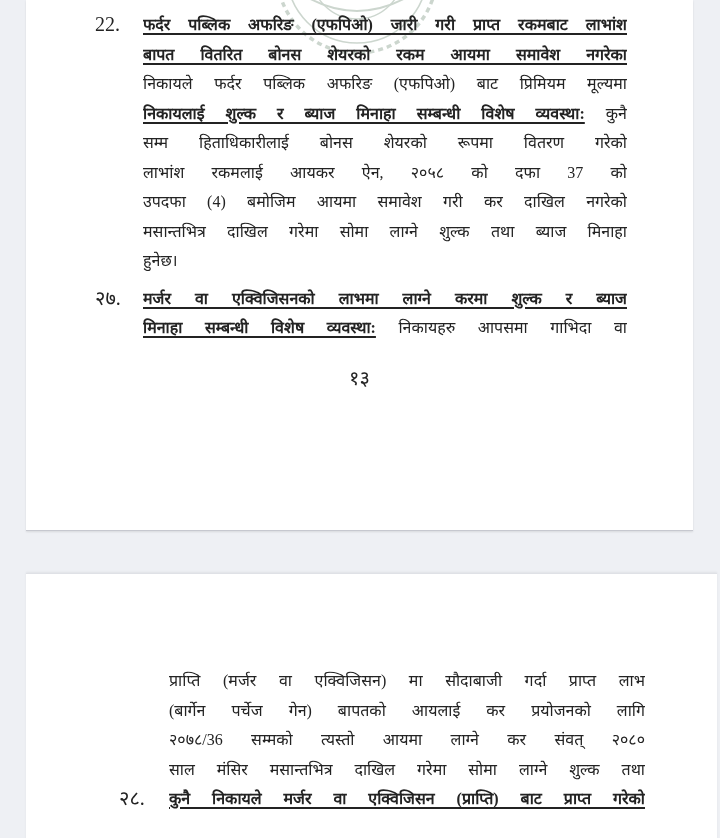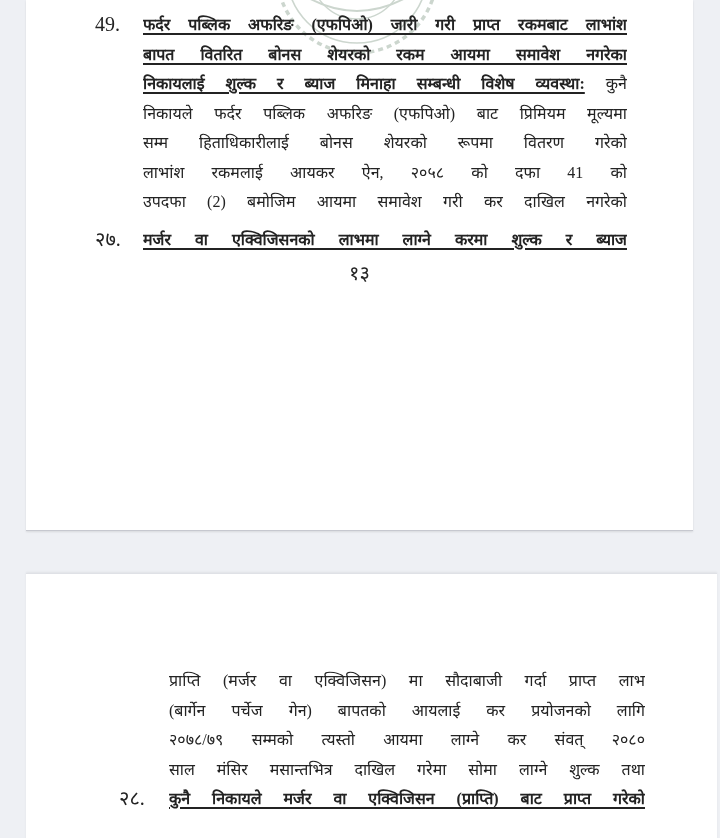--- a/index.html
+++ b/index.html
@@ -36,21 +36,21 @@
     text-rendering:optimizeLegibility;
   }
   .line.last{text-align-last:left;}
   .hd{
     font-weight:bold;
     text-decoration:underline;
     text-decoration-thickness:2px;
     text-underline-offset:3px;
   }
   .pageno{
-    margin-top:4px;
+    margin-top:20px;
     text-align:center;
     font-size:20px;color:#232323;line-height:30px;
   }
   .p2wrap{padding:92px 72px 0 119px;}
   .cutoff{position:relative;}
   .cutoff .num{left:-50px;}
 
   .watermark{
     position:absolute;
     left:244px;top:-114px;
@@ -65,43 +65,46 @@
 <div class="page" id="page1">
 
   <svg class="watermark" viewBox="0 0 174 174">
     <circle cx="87" cy="87" r="80" fill="none" stroke="#7b9480" stroke-width="3.5" stroke-dasharray="5 4"></circle>
     <circle cx="87" cy="87" r="70" fill="none" stroke="#7b9480" stroke-width="1.6"></circle>
     <circle cx="87" cy="87" r="46" fill="none" stroke="#7b9480" stroke-width="1.4"></circle>
     <path d="M 35 110 Q 87 140 139 110" fill="none" stroke="#7b9480" stroke-width="2"></path>
   </svg>
 
   <div class="item" id="item26">
-    <span class="num">49.</span>
+    <span class="num">22.</span>
     <div class="line"><span class="hd">फर्दर पब्लिक अफरिङ (एफपिओ) जारी गरी प्राप्त रकमबाट लाभांश</span><span></span></div>
     <div class="line"><span class="hd">बापत वितरित बोनस शेयरको रकम आयमा समावेश नगरेका</span><span></span></div>
+    <div class="line"><span class="hd"></span><span>निकायले फर्दर पब्लिक अफरिङ (एफपिओ) बाट प्रिमियम मूल्यमा</span></div>
     <div class="line"><span class="hd">निकायलाई शुल्क र ब्याज मिनाहा सम्बन्धी विशेष व्यवस्था:</span><span> कुनै</span></div>
-    <div class="line"><span class="hd"></span><span>निकायले फर्दर पब्लिक अफरिङ (एफपिओ) बाट प्रिमियम मूल्यमा</span></div>
     <div class="line"><span class="hd"></span><span>सम्म हिताधिकारीलाई बोनस शेयरको रूपमा वितरण गरेको</span></div>
-    <div class="line"><span class="hd"></span><span>लाभांश रकमलाई आयकर ऐन, २०५८ को दफा 41 को</span></div>
-    <div class="line"><span class="hd"></span><span>उपदफा (2) बमोजिम आयमा समावेश गरी कर दाखिल नगरेको</span></div>
+    <div class="line"><span class="hd"></span><span>लाभांश रकमलाई आयकर ऐन, २०५८ को दफा 37 को</span></div>
+    <div class="line"><span class="hd"></span><span>उपदफा (4) बमोजिम आयमा समावेश गरी कर दाखिल नगरेको</span></div>
+    <div class="line"><span class="hd"></span><span>मसान्तभित्र दाखिल गरेमा सोमा लाग्ने शुल्क तथा ब्याज मिनाहा</span></div>
+    <div class="line last"><span class="hd"></span><span>हुनेछ।</span></div>
   </div>
 
   <div class="item" id="item27">
     <span class="num">२७.</span>
     <div class="line"><span class="hd">मर्जर वा एक्विजिसनको लाभमा लाग्ने करमा शुल्क र ब्याज</span><span></span></div>
+    <div class="line"><span class="hd">मिनाहा सम्बन्धी विशेष व्यवस्था:</span><span> निकायहरु आपसमा गाभिदा वा</span></div>
   </div>
 
   <div class="pageno">१३</div>
 </div>
 
 <div class="page" id="page2">
   <div class="p2wrap">
     <div class="line">प्राप्ति (मर्जर वा एक्विजिसन) मा सौदाबाजी गर्दा प्राप्त लाभ</div>
     <div class="line">(बार्गेन पर्चेज गेन) बापतको आयलाई कर प्रयोजनको लागि</div>
-    <div class="line">२०७८/७९ सम्मको त्यस्तो आयमा लाग्ने कर संवत् २०८०</div>
+    <div class="line">२०७८/36 सम्मको त्यस्तो आयमा लाग्ने कर संवत् २०८०</div>
     <div class="line">साल मंसिर मसान्तभित्र दाखिल गरेमा सोमा लाग्ने शुल्क तथा</div>
 
     <div class="cutoff">
       <span class="num">२८.</span>
       <div class="line"><span class="hd">कुनै निकायले मर्जर वा एक्विजिसन (प्राप्ति) बाट प्राप्त गरेको</span></div>
     </div>
   </div>
 </div>
 
 </body></html>

